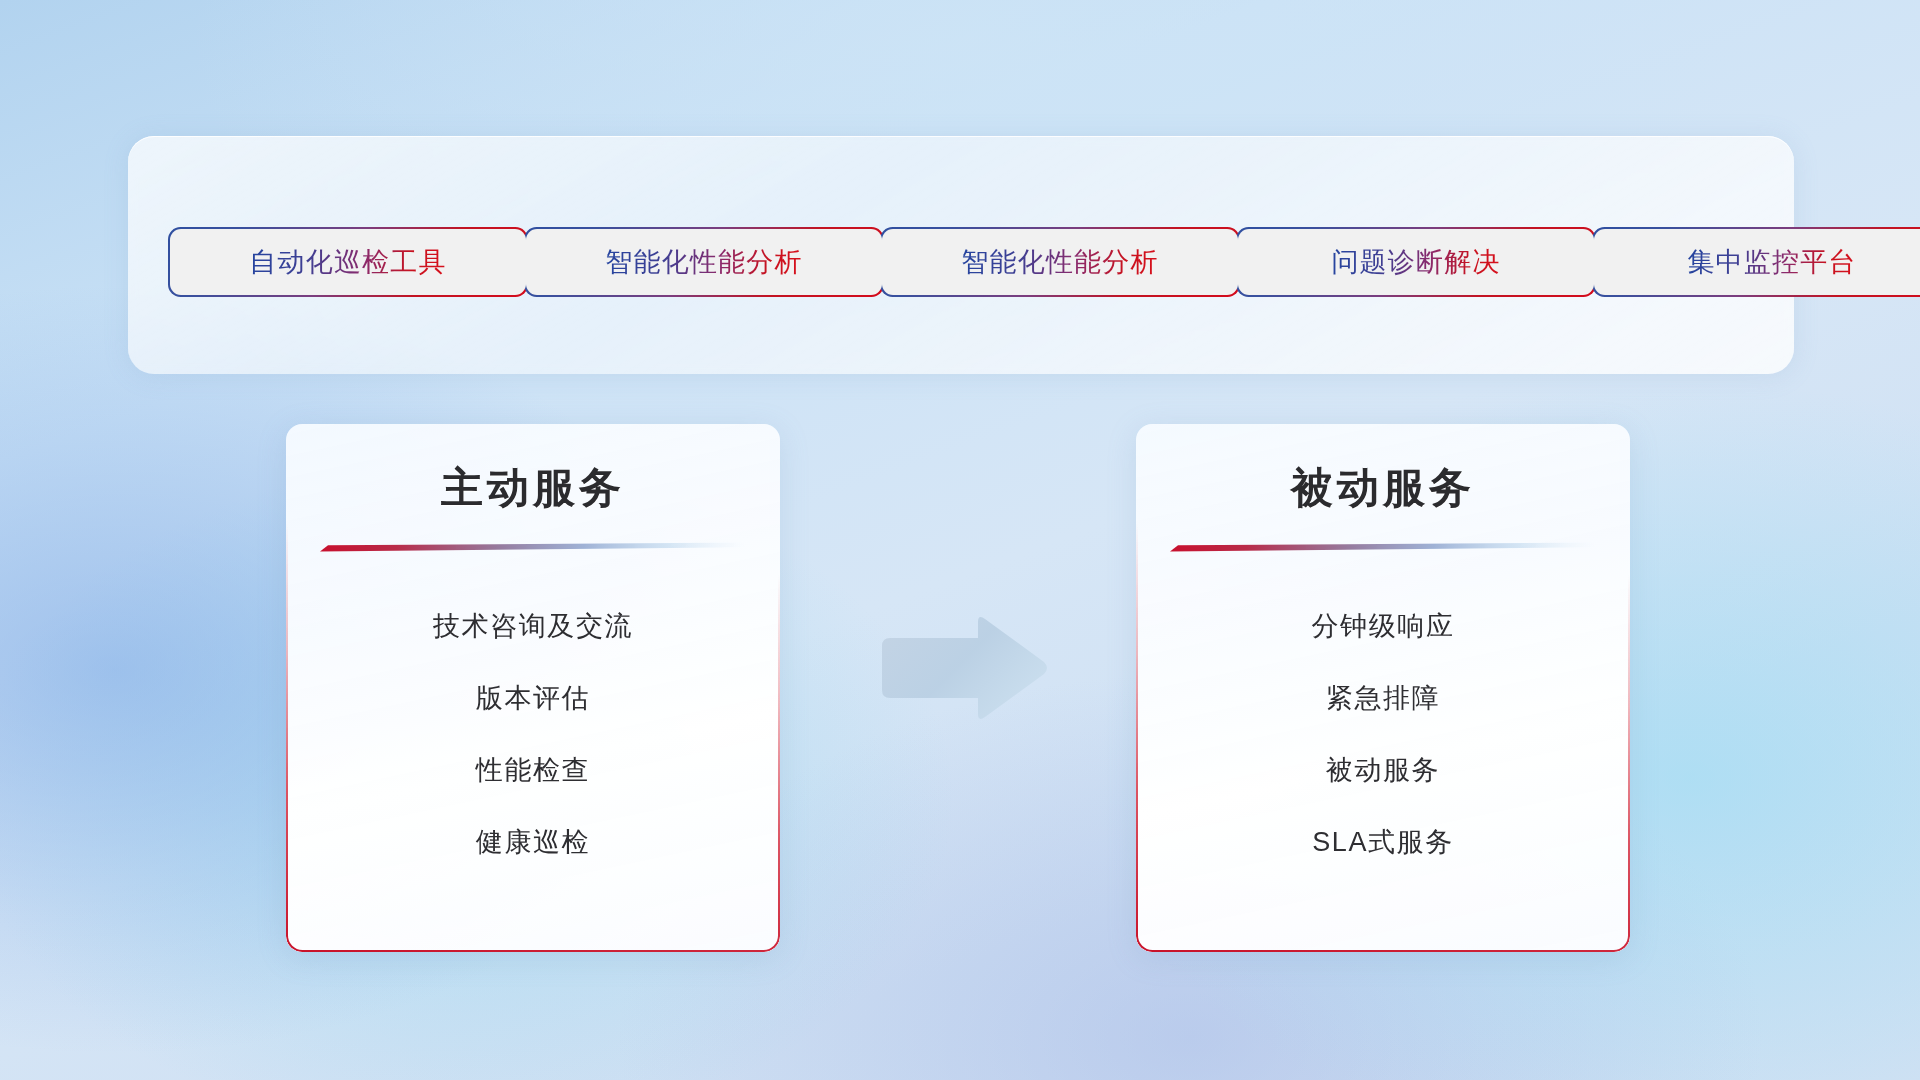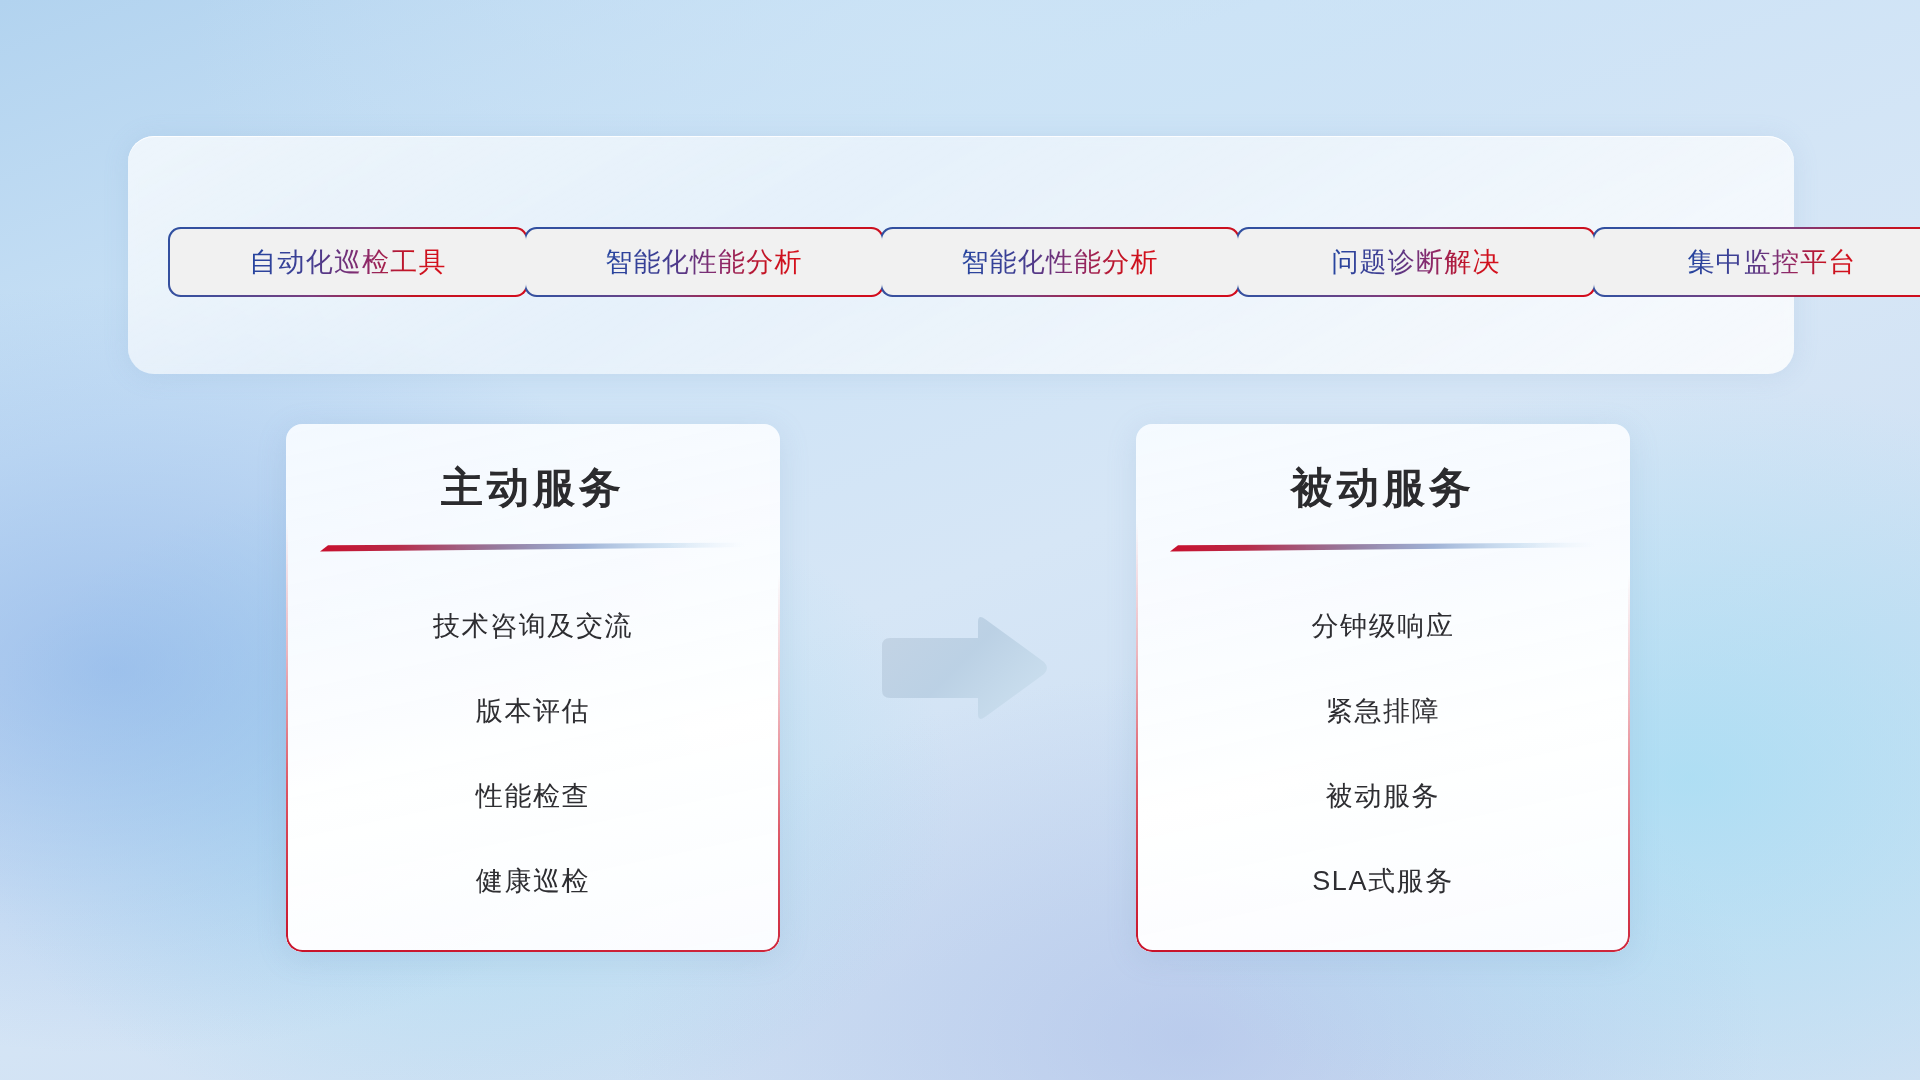--- a/index.html
+++ b/index.html
@@ -83,21 +83,21 @@
     font-size:42px; font-weight:700; letter-spacing:4px;
     color:#2b2b2e;
     text-shadow:0 1px 1px rgba(255,255,255,0.9);
     margin-top:16px;
   }
   .card-divider{
     position:absolute; top:118px; left:34px; width:426px; height:10px;
   }
   .card-list{
     position:absolute; top:166px; left:0; right:0;
-    display:flex; flex-direction:column; align-items:center; gap:13px;
+    display:flex; flex-direction:column; align-items:center; gap:0;
   }
   .card-item{
     height:72px; line-height:72px;
     font-size:27px; font-weight:400; letter-spacing:1.6px;
     color:#2e2e32; white-space:nowrap;
   }
   
   .arrow{
     position:absolute; left:874px; top:612px; width:176px; height:112px;
   }

